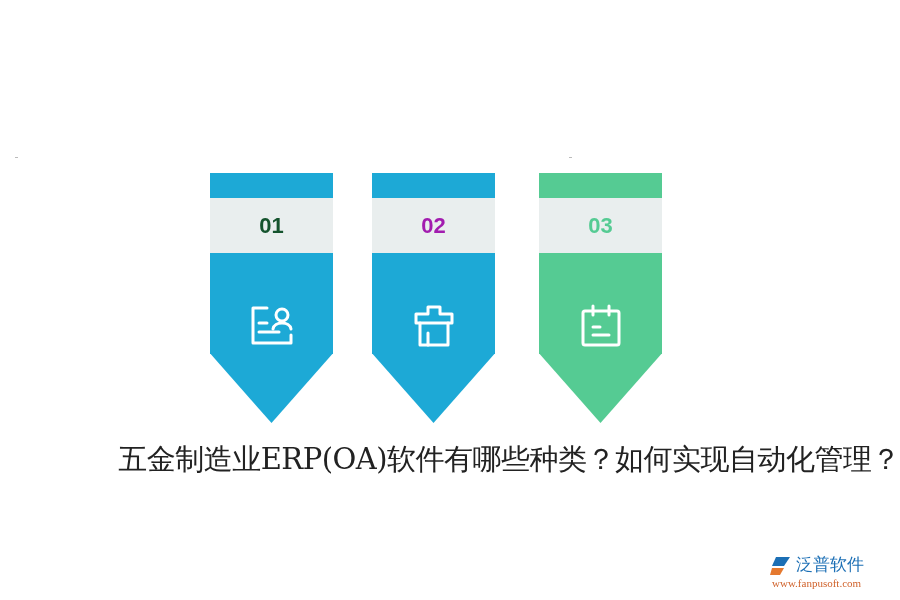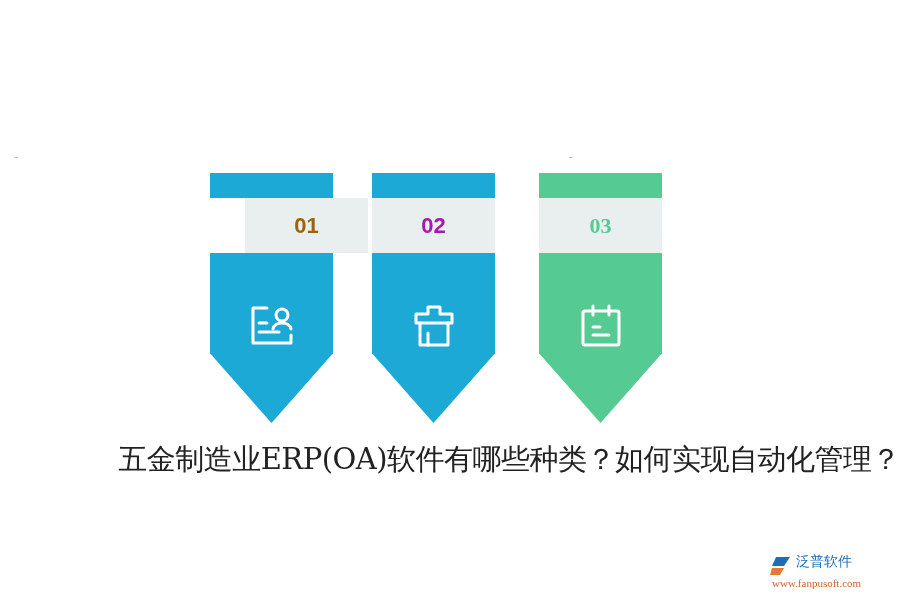--- a/index.html
+++ b/index.html
@@ -4,34 +4,34 @@
 <style>
   html, body { margin:0; padding:0; }
   body { width:900px; height:600px; background:#ffffff; position:relative; overflow:hidden; font-family:"Liberation Sans", sans-serif; }
   .card { position:absolute; top:173px; width:123px; height:250px; }
   .card .top { position:absolute; left:0; top:0; width:100%; height:25px; }
   .card .label-band { position:absolute; left:0; top:25px; width:100%; height:55px; background:#e9eeee; display:flex; align-items:center; justify-content:center; font-weight:bold; font-size:22px; }
   .card .body { position:absolute; left:0; top:80px; width:100%; height:170px; clip-path:polygon(0 0,100% 0,100% 59%,50% 100%,0 59%); }
   .card .icon { position:absolute; left:50%; top:128px; transform:translateX(-50%); width:50px; height:50px; }
   .title { position:absolute; left:0; top:440px; width:900px; text-align:right; font-family:"DejaVu Serif","Liberation Serif", serif; font-size:29px; color:#222; letter-spacing:-0.5px; }
   .logo { position:absolute; left:770px; top:553px; width:125px; height:40px; }
-  .logo .brand { position:absolute; left:26px; top:0; font-size:14px; color:#1c6fb5; font-family:Liberation Mono, monospace; }
+  .logo .brand { position:absolute; left:26px; top:0; font-size:17px; color:#1c6fb5; font-family:Liberation Mono, monospace; }
   .logo .url { position:absolute; left:2px; top:24px; font-size:11px; color:#d0622b; font-family:"Liberation Serif", serif; }
   .logo .mark { position:absolute; left:0; top:3px; width:24px; height:20px; }
   .dot { position:absolute; width:3px; height:1px; background:#bbb; }
 </style>
 </head>
 <body>
 
 <div class="dot" style="left:15px;top:157px;"></div>
 <div class="dot" style="left:569px;top:157px;"></div>
 
 <div class="card" style="left:210px;">
   <div class="top" style="background:#1da9d6;"></div>
-  <div class="label-band" style="color:#a16207;margin-left:35px;">01</div>
+  <div class="label-band" style="color:#14532d;">01</div>
   <div class="body" style="background:#1da9d6;"></div>
   <svg class="icon" viewBox="0 0 50 50" fill="none" stroke="#fff" stroke-width="3" stroke-linecap="round" stroke-linejoin="round">
     <path d="M20 7 H6 V42 H44 V34"></path>
     <line x1="12" y1="22" x2="20" y2="22"></line>
     <line x1="12" y1="31" x2="32" y2="31"></line>
     <circle cx="35" cy="14" r="6"></circle>
     <path d="M26 28 C27 20 43 20 44 28"></path>
   </svg>
 </div>
 
@@ -41,21 +41,21 @@
   <div class="body" style="background:#1da9d6;"></div>
   <svg class="icon" viewBox="0 0 50 50" fill="none" stroke="#fff" stroke-width="3" stroke-linejoin="round" stroke-linecap="round">
     <path d="M19 6 H31 V13 H43 V22 H7 V13 H19 Z"></path>
     <path d="M11 22 V44 H39 V22"></path>
     <line x1="19" y1="32" x2="19" y2="44"></line>
   </svg>
 </div>
 
 <div class="card" style="left:539px;">
   <div class="top" style="background:#55cb93;"></div>
-  <div class="label-band" style="color:#55cb93;font-family:Liberation Serif, serif;">03</div>
+  <div class="label-band" style="color:#55cb93;">03</div>
   <div class="body" style="background:#55cb93;"></div>
   <svg class="icon" viewBox="0 0 50 50" fill="none" stroke="#fff" stroke-width="3" stroke-linecap="round" stroke-linejoin="round">
     <rect x="7" y="10" width="36" height="34" rx="2"></rect>
     <line x1="17" y1="5" x2="17" y2="14"></line>
     <line x1="33" y1="5" x2="33" y2="14"></line>
     <line x1="17" y1="26" x2="24" y2="26"></line>
     <line x1="17" y1="34" x2="33" y2="34"></line>
   </svg>
 </div>
 

